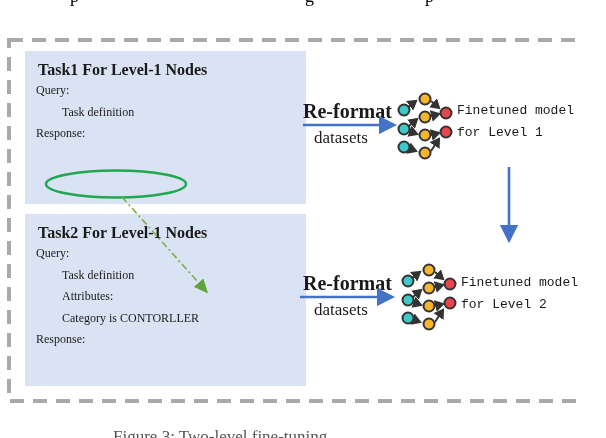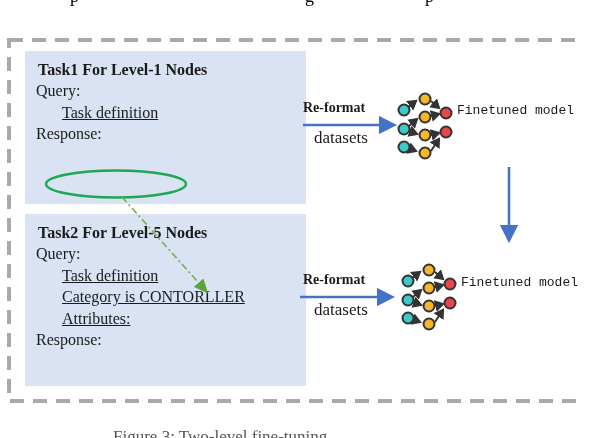--- a/index.html
+++ b/index.html
@@ -9,25 +9,25 @@
   }
   .abs{position:absolute;}
   
   .top-frag{position:absolute;top:-14px;font-size:18px;color:#000;}
   
   .task-box{
     position:absolute;left:25px;width:281px;background:#dae3f3;
     padding:8px 6px 8px 6px;box-sizing:border-box;
   }
   .task-title{font-weight:bold;font-size:16px;line-height:21px;padding-left:7px;}
-  .task-line{font-size:16px;line-height:21.5px;white-space:nowrap;}
+  .task-line{font-size:12px;line-height:21.5px;white-space:nowrap;}
   .ind0{padding-left:5px;}
-  .ind1{padding-left:31px;text-decoration:underline;}
+  .ind1{padding-left:31px;}
   
-  .reformat-bold{position:absolute;font-weight:bold;font-size:14px;white-space:nowrap;}
+  .reformat-bold{position:absolute;font-weight:bold;font-size:20px;white-space:nowrap;}
   .reformat-sub{position:absolute;font-size:17px;white-space:nowrap;text-align:center;}
   .model-label{position:absolute;font-size:13px;line-height:22px;white-space:nowrap;font-family:Liberation Mono, monospace;}
   
   .caption{position:absolute;left:113px;top:427px;font-size:17px;color:#555;white-space:nowrap;}
   svg{display:block;}
   .overlay{position:absolute;left:0;top:0;pointer-events:none;}
 </style>
 </head>
 <body>
 
@@ -38,38 +38,40 @@
   <span class="top-frag" style="left:425px;">p</span>
 
   <div class="task-box" style="top:51px;height:153px;">
     <div class="task-title">Task1 For Level-1 Nodes</div>
     <div class="task-line ind0">Query:</div>
     <div class="task-line ind1">Task definition</div>
     <div class="task-line ind0">Response:</div>
   </div>
 
   <div class="task-box" style="top:214px;height:172px;">
-    <div class="task-title">Task2 For Level-5 Nodes</div>
+    <div class="task-title">Task2 For Level-1 Nodes</div>
     <div class="task-line ind0">Query:</div>
     <div class="task-line ind1">Task definition</div>
+    <div class="task-line ind1">Attributes:</div>
     <div class="task-line ind1">Category is CONTORLLER</div>
-    <div class="task-line ind1">Attributes:</div>
     <div class="task-line ind0">Response:</div>
   </div>
 
   <div class="reformat-bold" style="left:303px;top:100px;">Re-format</div>
   <div class="reformat-sub" style="left:314px;top:128px;">datasets</div>
   <div class="model-label" style="left:457px;top:100px;">
     <div>Finetuned model</div>
+    <div>for Level 1</div>
   </div>
 
   <div class="reformat-bold" style="left:303px;top:272px;">Re-format</div>
   <div class="reformat-sub" style="left:314px;top:300px;">datasets</div>
   <div class="model-label" style="left:461px;top:272px;">
     <div>Finetuned model</div>
+    <div>for Level 2</div>
   </div>
 
   <svg class="abs" style="left:396px;top:91px;" width="60" height="70" viewBox="0 0 60 70">
     <defs>
       <marker id="mkA" markerWidth="6" markerHeight="6" refX="4" refY="3" orient="auto">
         <path d="M0,0 L5,3 L0,6 Z" fill="#333"></path>
       </marker>
     </defs>
     <g stroke="#333" stroke-width="2" fill="none">
       <line x1="12" y1="16" x2="20" y2="10" marker-end="url(#mkA)"></line>

